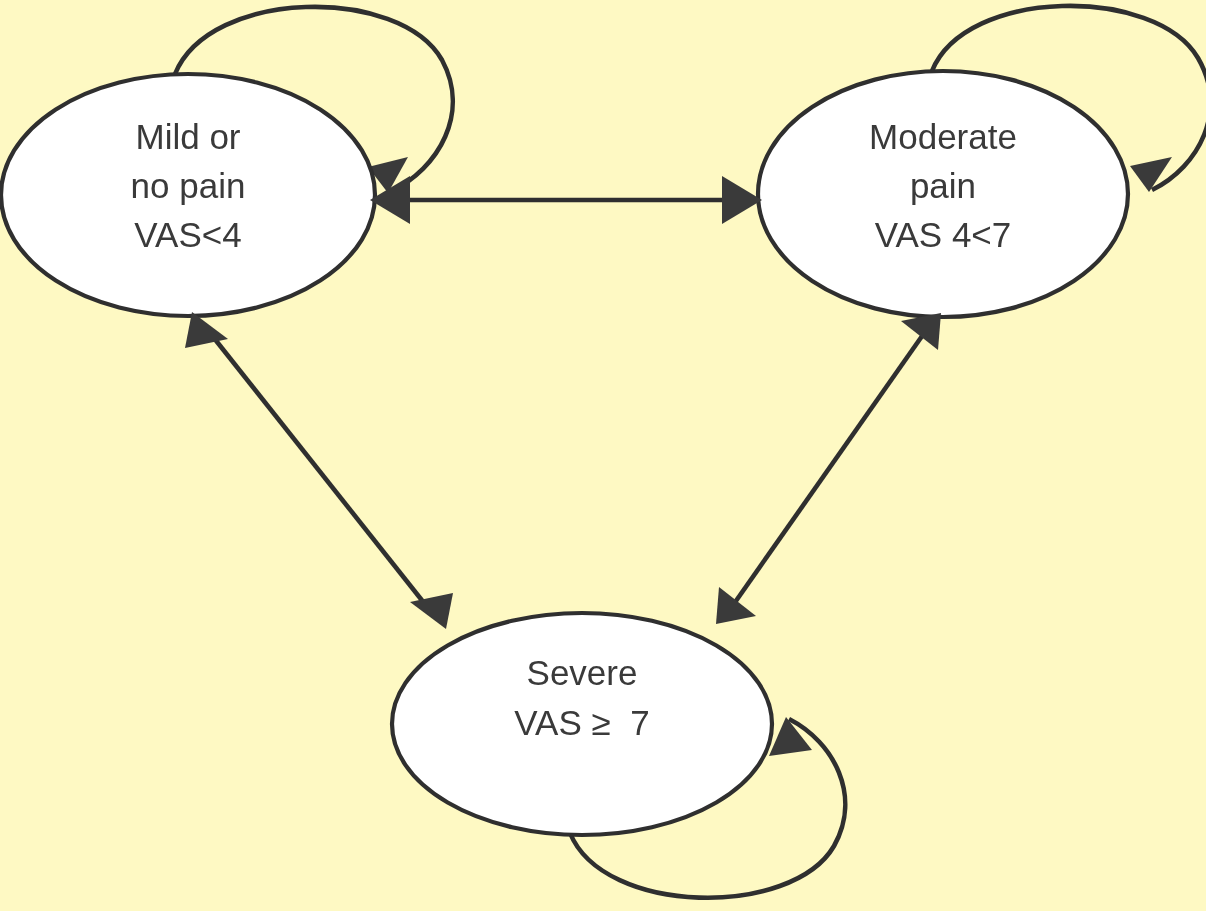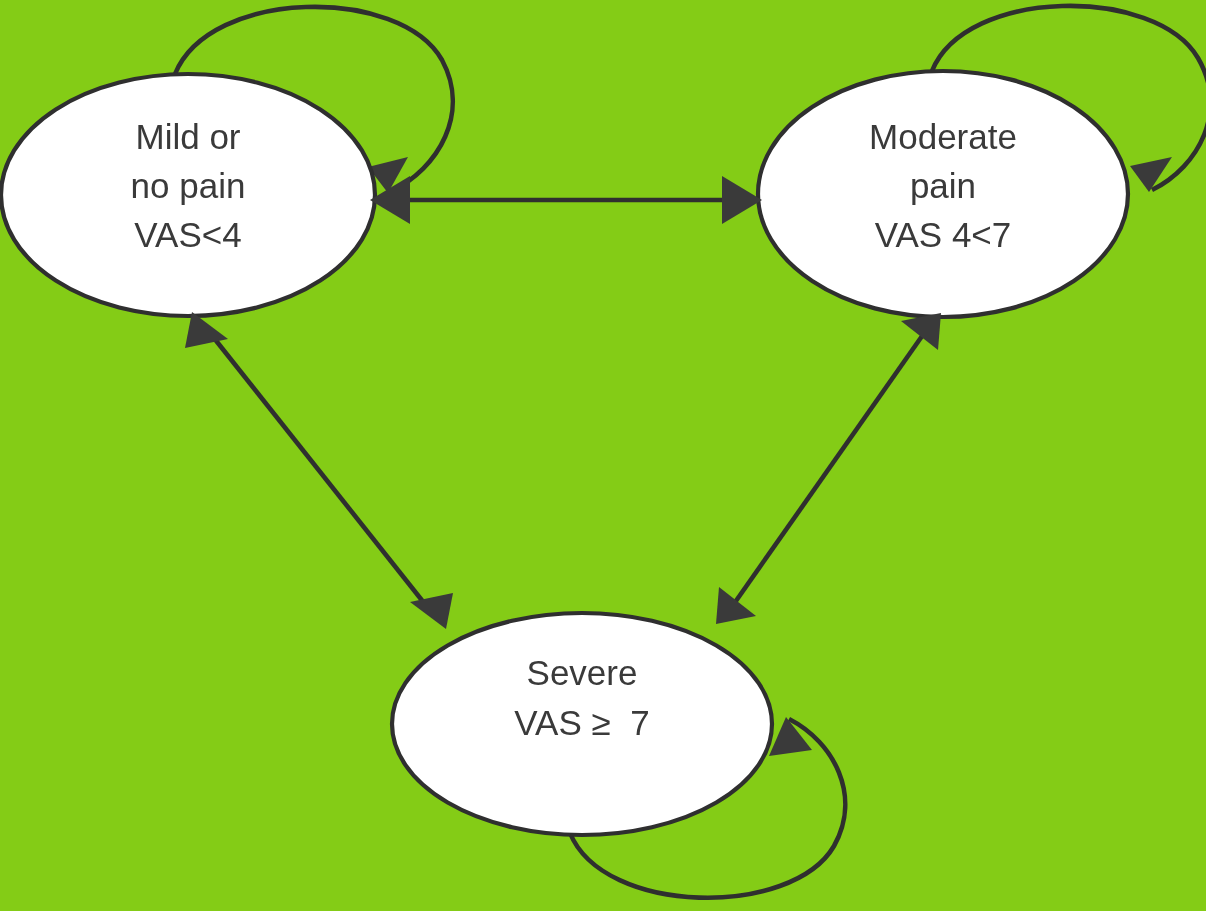--- a/index.html
+++ b/index.html
@@ -8,21 +8,21 @@
     padding: 0;
     background: #ffffff;
   }
   body {
     font-family: "Liberation Sans", sans-serif;
   }
   #diagram-canvas {
     position: relative;
     width: 1206px;
     height: 911px;
-    background: #84cc16;
+    background: #fef9c3;
     overflow: hidden;
   }
   #diagram-svg {
     display: block;
     width: 1206px;
     height: 911px;
   }
   .node-ellipse {
     fill: #ffffff;
     stroke: #2f2f2f;

